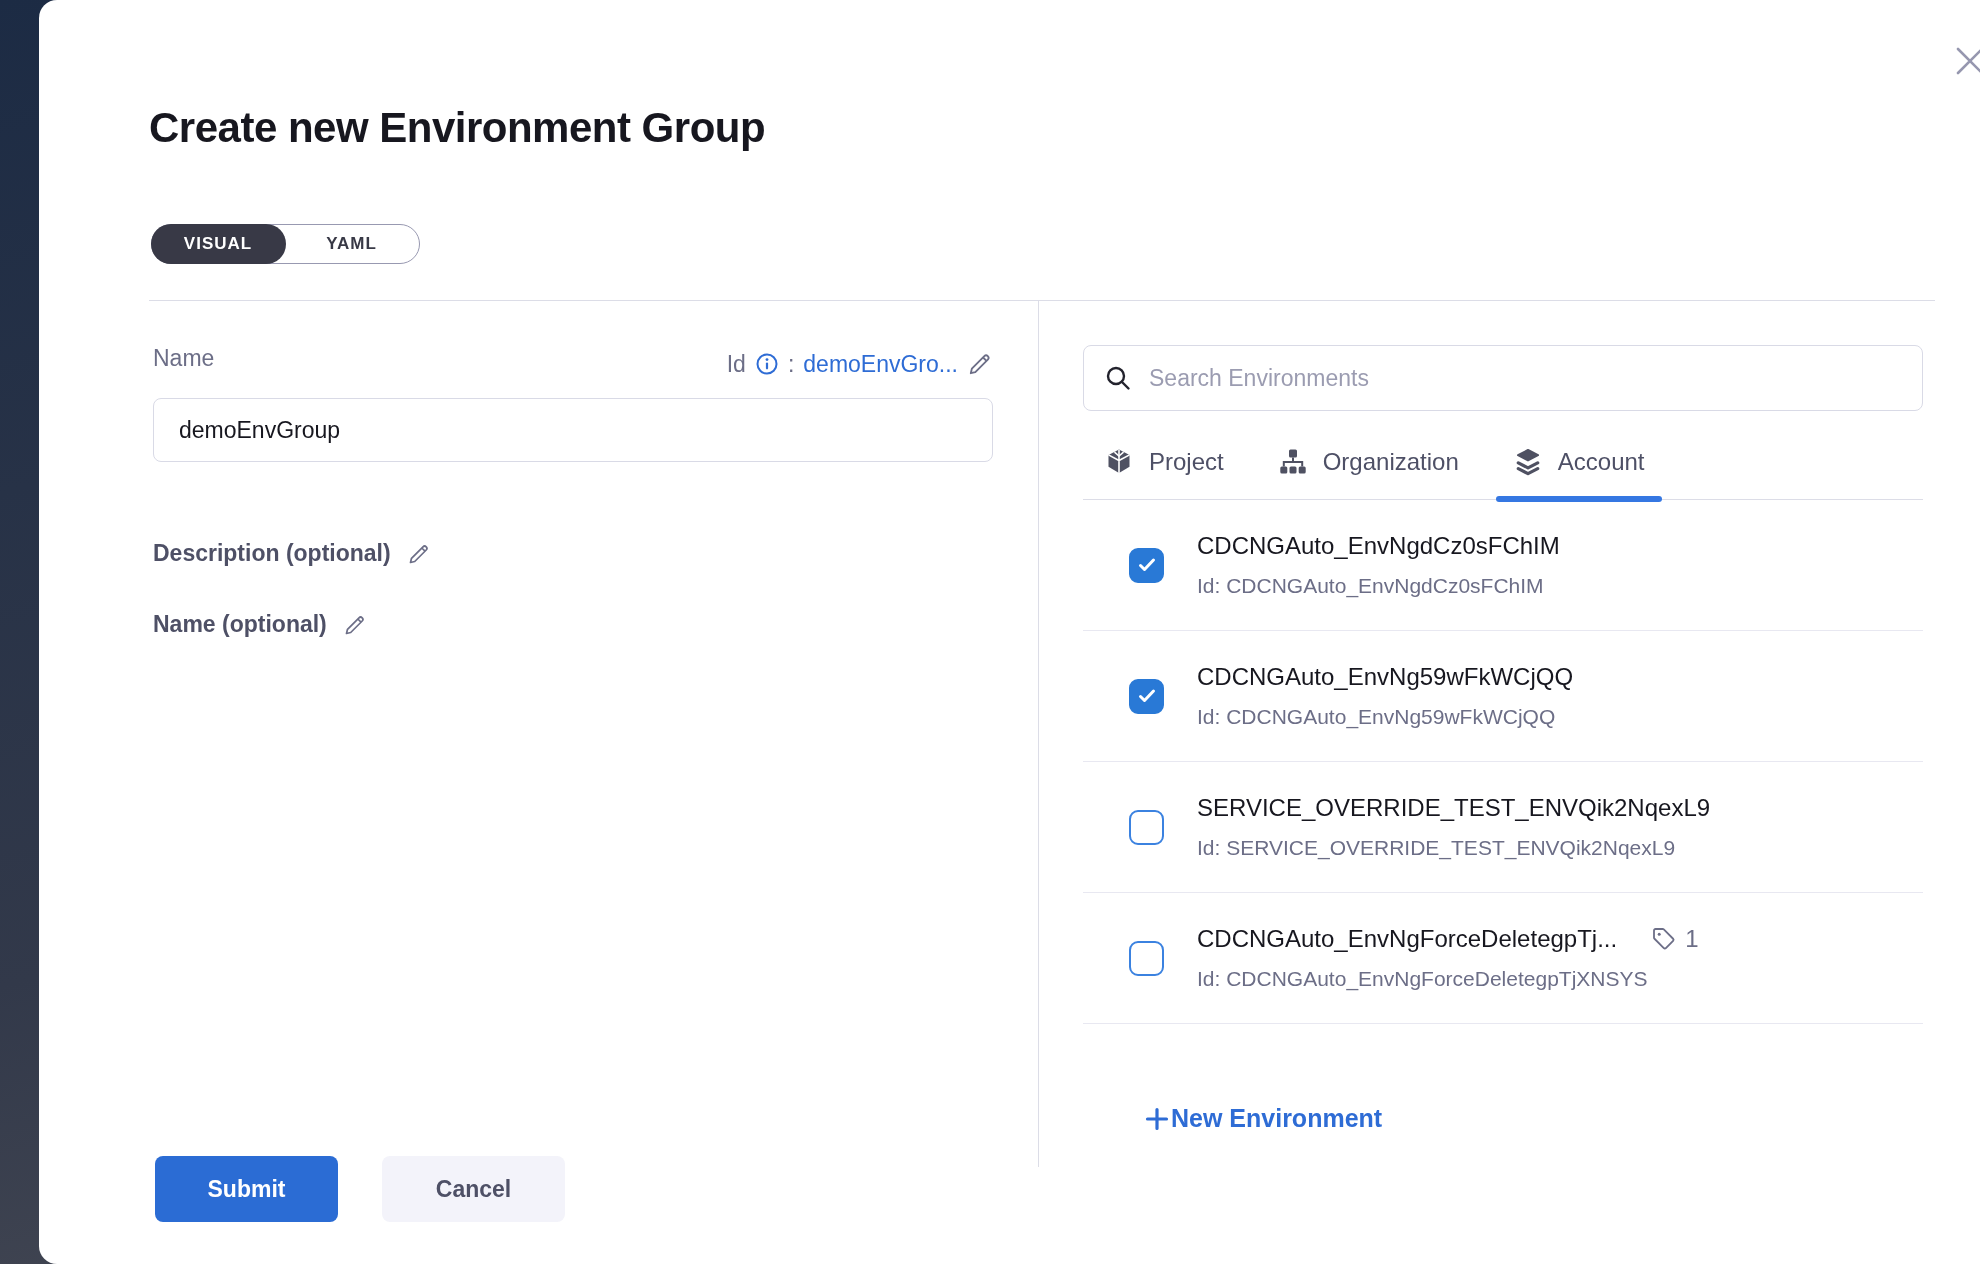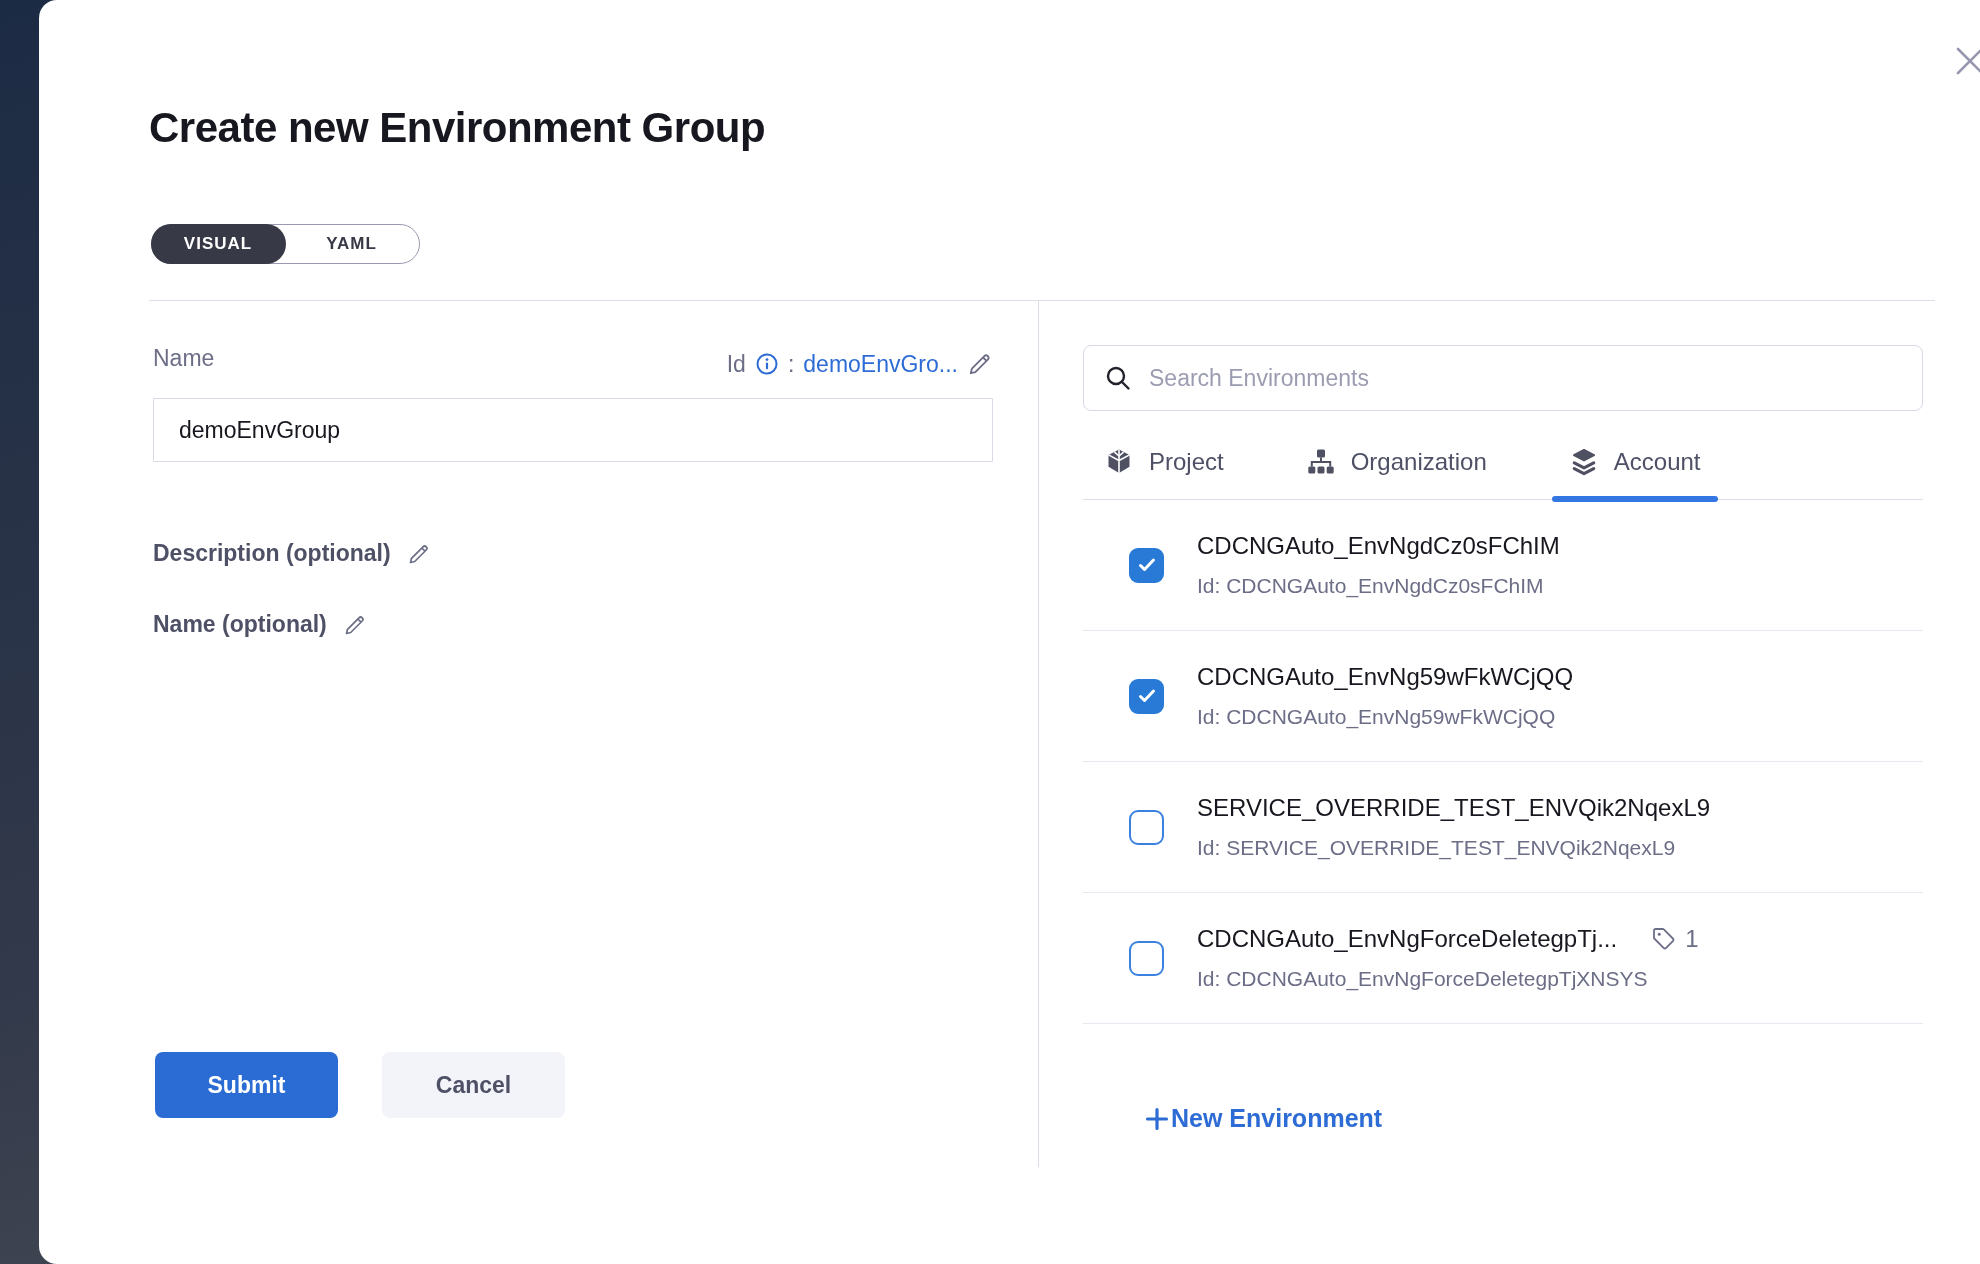--- a/index.html
+++ b/index.html
@@ -38,42 +38,42 @@
   .left-pane{position:absolute;left:114px;top:345px;width:840px;}
   .field-row{display:flex;justify-content:space-between;height:38px;}
   .name-label{font-size:23px;color:var(--text_gray);}
   .id-row{display:flex;align-items:center;gap:9px;}
   .id-label{font-size:23px;color:var(--text_gray);}
   .id-sep{font-size:23px;color:var(--text_gray);}
   .id-value{font-size:23px;color:var(--accent_blue);cursor:pointer;}
   .icon-btn{background:none;border:none;display:inline-flex;align-items:center;cursor:pointer;padding:0;}
   .pencil{color:var(--text_gray);}
   .info{color:var(--accent_blue);}
-  .name-input{margin-top:15px;width:100%;height:64px;border:1px solid var(--border);border-radius:1px;
+  .name-input{margin-top:15px;width:100%;height:64px;border:1px solid var(--border);border-radius:8px;
               font-size:23px;color:var(--text_dark);padding:11px 25px;outline:none;font-family:inherit;}
   .opt-label{margin-top:0;display:flex;align-items:center;gap:16px;font-size:23px;font-weight:700;
              color:var(--text_slate);}
   .opt-desc{margin-top:78px;}
   .opt-tags{margin-top:44px;}
 
   
-  .actions{position:absolute;left:116px;top:1052px;display:flex;gap:44px;}
+  .actions{position:absolute;left:116px;top:1156px;display:flex;gap:44px;}
   .btn{height:66px;border:none;border-radius:8px;font-size:23px;font-weight:700;cursor:pointer;
        font-family:inherit;padding:0 40px;min-width:183px;}
   .btn-submit{background:var(--submit_blue);color:#fff;}
   .btn-cancel{background:var(--cancel_bg);color:var(--text_slate);}
 
   
   .right-pane{position:absolute;left:1044px;top:345px;width:840px;}
   .search-box{height:66px;border:1px solid var(--border);border-radius:8px;display:flex;
               align-items:center;padding:0 20px;gap:17px;background:#fff;}
   .search-input{border:none;outline:none;flex:1;font-size:23px;color:var(--text_dark);font-family:inherit;}
   .search-input::placeholder{color:var(--placeholder);}
 
-  .tabs{margin-top:36px;display:flex;gap:82px;border-bottom:1px solid var(--divider);
+  .tabs{margin-top:36px;display:flex;gap:54px;border-bottom:1px solid var(--divider);
         padding-left:21px;position:relative;}
   .tab{display:flex;align-items:center;gap:15px;font-size:24px;color:var(--text_slate);
        padding-bottom:22px;position:relative;cursor:pointer;background:none;border:none;
        font-family:inherit;font-weight:500;}
   .tab.active::after{content:"";position:absolute;left:-17px;right:-17px;bottom:-3px;height:6px;
                      background:var(--tab_underline);border-radius:4px;}
 
   .env-list{margin-top:0;height:552px;overflow:hidden;}
   .env-row{display:flex;align-items:center;gap:33px;padding:32px 0 32px 46px;
            border-bottom:1px solid var(--row_divider);cursor:pointer;}

